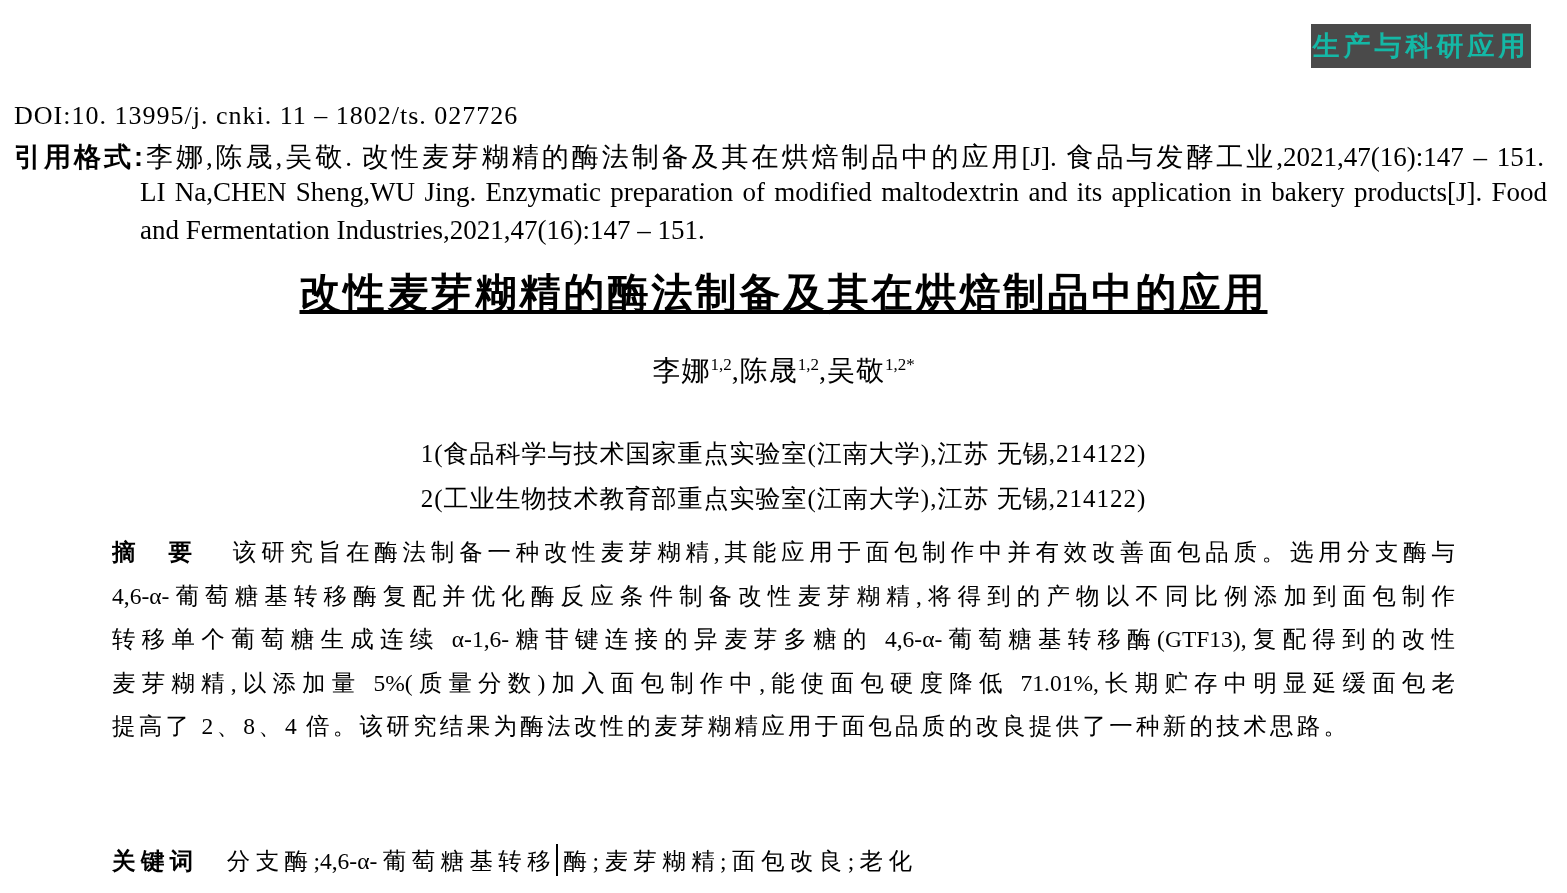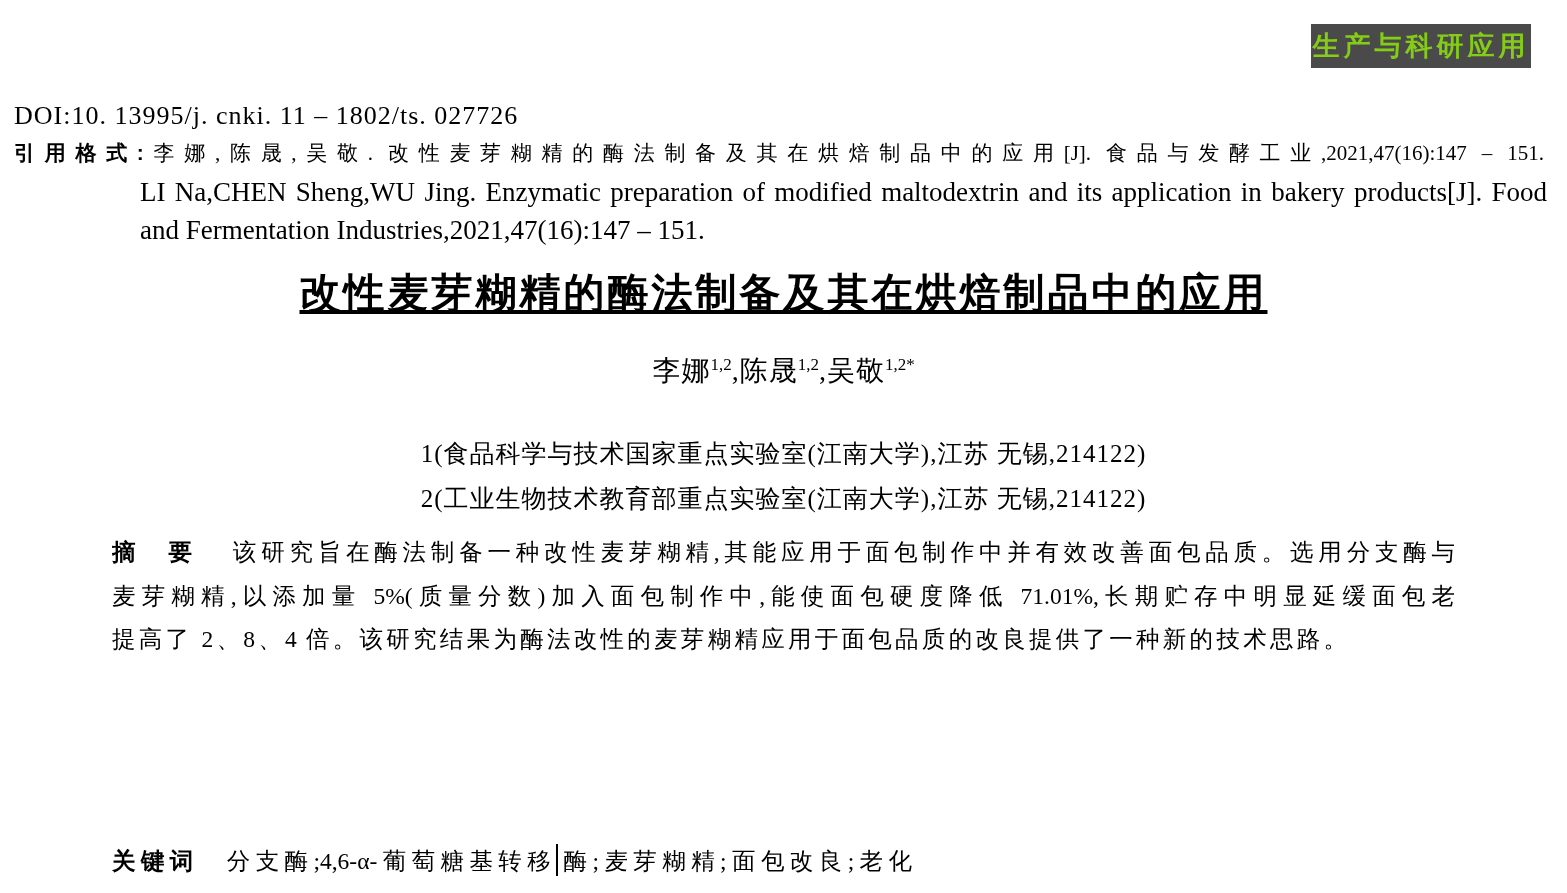--- a/index.html
+++ b/index.html
@@ -10,40 +10,40 @@
     font-family: "Liberation Serif", "DejaVu Serif", serif;
     position: relative;
     overflow: hidden;
   }
   .abs { position: absolute; }
 
   .badge {
     left: 1311px; top: 24px;
     width: 220px; height: 44px;
     background: #4a4a4a;
-    color: #84cc16;
+    color: #14b8a6;
     font-family: "Liberation Sans", "DejaVu Sans", sans-serif;
     font-weight: bold;
     font-size: 27px;
     line-height: 44px;
     text-align: center;
     letter-spacing: 4px;
   }
 
   .doi-line {
     left: 14px; top: 101px;
     font-size: 26px;
     letter-spacing: 1px;
     white-space: nowrap;
   }
 
   .cite-row {
     left: 14px; top: 139px;
     width: 1530px; height: 40px;
-    font-size: 21px;
+    font-size: 27px;
     text-align: justify;
     text-align-last: justify;
     overflow: hidden;
   }
   .cite-label {
     font-family: "Liberation Sans", "DejaVu Sans", sans-serif;
     font-weight: bold;
   }
   .en1 {
     left: 140px; top: 177px;
@@ -161,20 +161,22 @@
     <span>李娜</span><sup>1,2</sup><span>,</span><span>陈晟</span><sup>1,2</sup><span>,</span><span>吴敬</span><sup>1,2*</sup>
   </div>
 
   <div class="abs affil affil-1">1(食品科学与技术国家重点实验室(江南大学),江苏 无锡,214122)</div>
   <div class="abs affil affil-2">2(工业生物技术教育部重点实验室(江南大学),江苏 无锡,214122)</div>
 
   <div class="abs abstract">
     <div class="abs-line j">
       <span class="abs-label">摘　要</span><span>该研究旨在酶法制备一种改性麦芽糊精,其能应用于面包制作中并有效改善面包品质。选用分支酶与</span>
     </div>
+    <div class="abs-line j">4,6-α-葡萄糖基转移酶复配并优化酶反应条件制备改性麦芽糊精,将得到的产物以不同比例添加到面包制作</div>
+    <div class="abs-line j">转移单个葡萄糖生成连续 α-1,6-糖苷键连接的异麦芽多糖的 4,6-α-葡萄糖基转移酶(GTF13),复配得到的改性</div>
     <div class="abs-line j">麦芽糊精,以添加量 5%(质量分数)加入面包制作中,能使面包硬度降低 71.01%,长期贮存中明显延缓面包老</div>
     <div class="abs-line last">提高了 2、8、4 倍。该研究结果为酶法改性的麦芽糊精应用于面包品质的改良提供了一种新的技术思路。</div>
   </div>
 
   <div class="abs keywords">
     <span class="kw-label">关键词</span><span>分支酶;4,6-α-葡萄糖基转移</span><span class="text-cursor"></span><span>酶;麦芽糊精;面包改良;老化</span>
   </div>
 
 </div>
 

